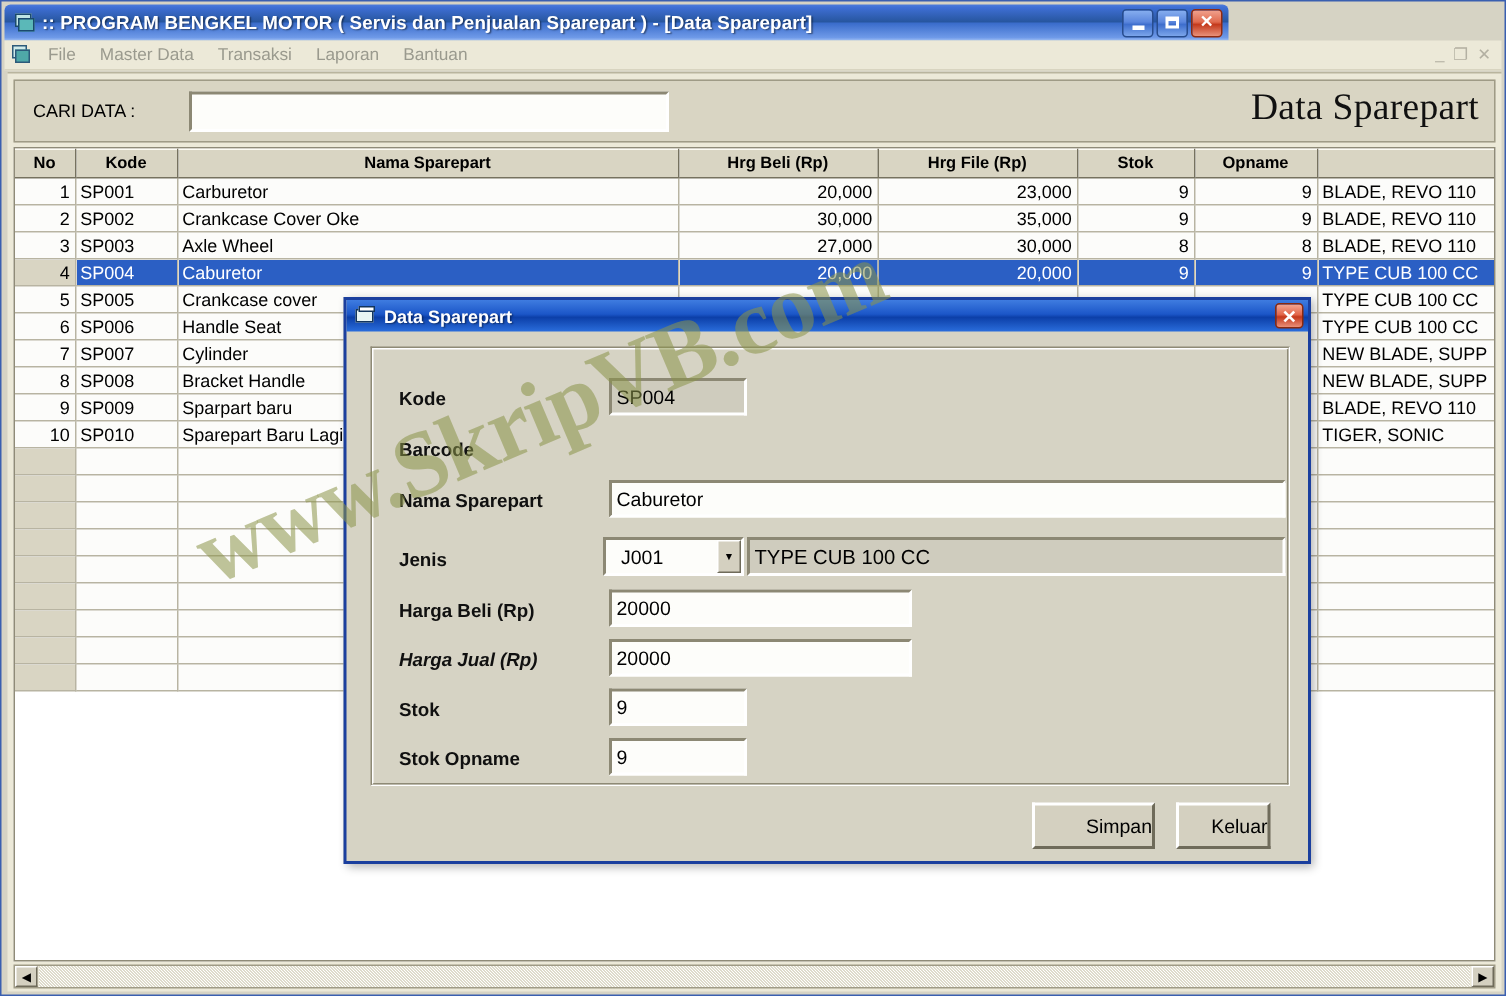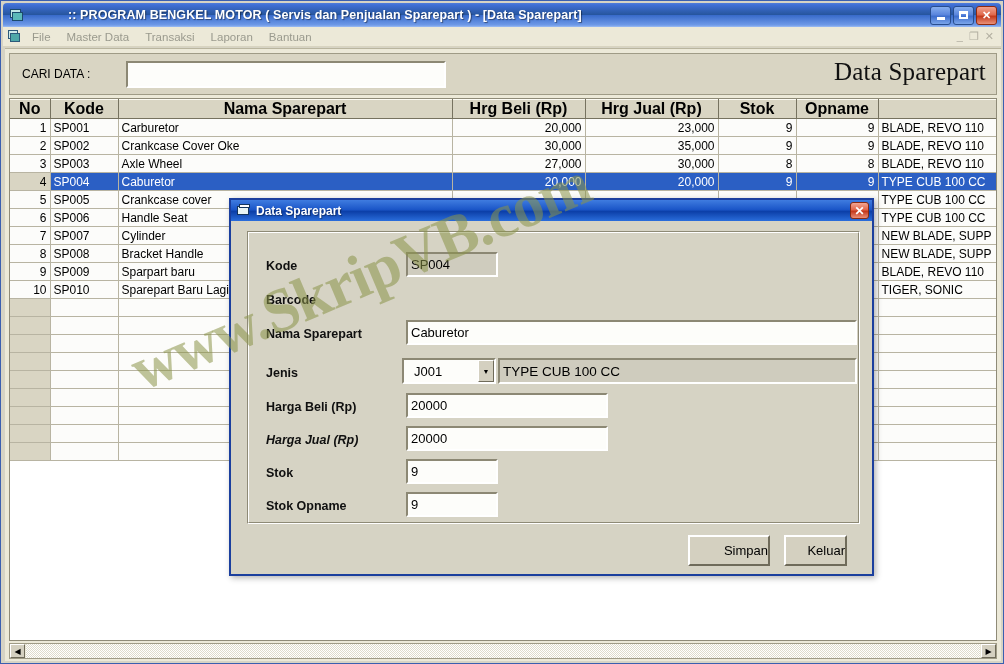--- a/index.html
+++ b/index.html
@@ -13,25 +13,24 @@
   #app {
     position: relative;
     width: 1004px; height: 664px;
     background: #d6d3c4;
     border: 1px solid #3a5fb0;
   }
 
   
   .titlebar {
     position: absolute; left: 2px; top: 2px;
-    width: 998px; height: 24px;
+    width: 816px; height: 24px;
     background: linear-gradient(to bottom, #4f7ddb 0%, #3f6fd5 8%, #27569f 48%, #3a6ccb 52%, #6f9ae8 92%, #9dbdf3 100%);
     display: flex; align-items: center;
     border-radius: 4px 4px 0 0;
-    gap: 40px;
   }
   .tb-icon {
     width: 16px; height: 15px; margin: 0 4px 0 5px;
     position: relative; flex: none;
   }
   .tb-icon .sh1 {
     position: absolute; left: 2px; top: 1px; width: 11px; height: 9px;
     background: #bfe5e5; border: 1px solid #1b4a6d;
   }
   .tb-icon .sh2 {
@@ -140,21 +139,21 @@
     background: #ffffff;
     border: 1px solid #8f8b78;
     overflow: hidden;
   }
   table.grid { border-collapse: collapse; table-layout: fixed; width: 1090px; }
   table.grid th {
     background: #d9d5c3;
     border-right: 1px solid #76725f;
     border-bottom: 1px solid #76725f;
     border-top: 1px solid #fdfcf4;
-    font-size: 16px; font-weight: bold; color: #000;
+    font-size: 11px; font-weight: bold; color: #000;
     height: 19px; padding: 0 3px;
     text-align: center;
     white-space: nowrap; overflow: hidden;
   }
   table.grid td {
     border-right: 1px solid #b8b4a2;
     border-bottom: 1px solid #b8b4a2;
     font-size: 12px; color: #000;
     height: 18px; padding: 0 3px;
     white-space: nowrap; overflow: hidden;
@@ -360,21 +359,21 @@
             <col class="w-stok">
             <col class="w-opname">
             <col class="w-namjenis">
         </colgroup>
         <thead>
           <tr>
             <th>No</th>
             <th>Kode</th>
             <th>Nama Sparepart</th>
             <th>Hrg Beli (Rp)</th>
-            <th>Hrg Jual (Rp)</th>
+            <th>Hrg File (Rp)</th>
             <th>Stok</th>
             <th>Opname</th>
             <th style="text-align:right">Nama Jenis</th>
           </tr>
         </thead>
         <tbody id="grid-body">
             <tr>
               <td class="c-no">1</td>
               <td class="">SP001</td>
               <td class="">Carburetor</td>

